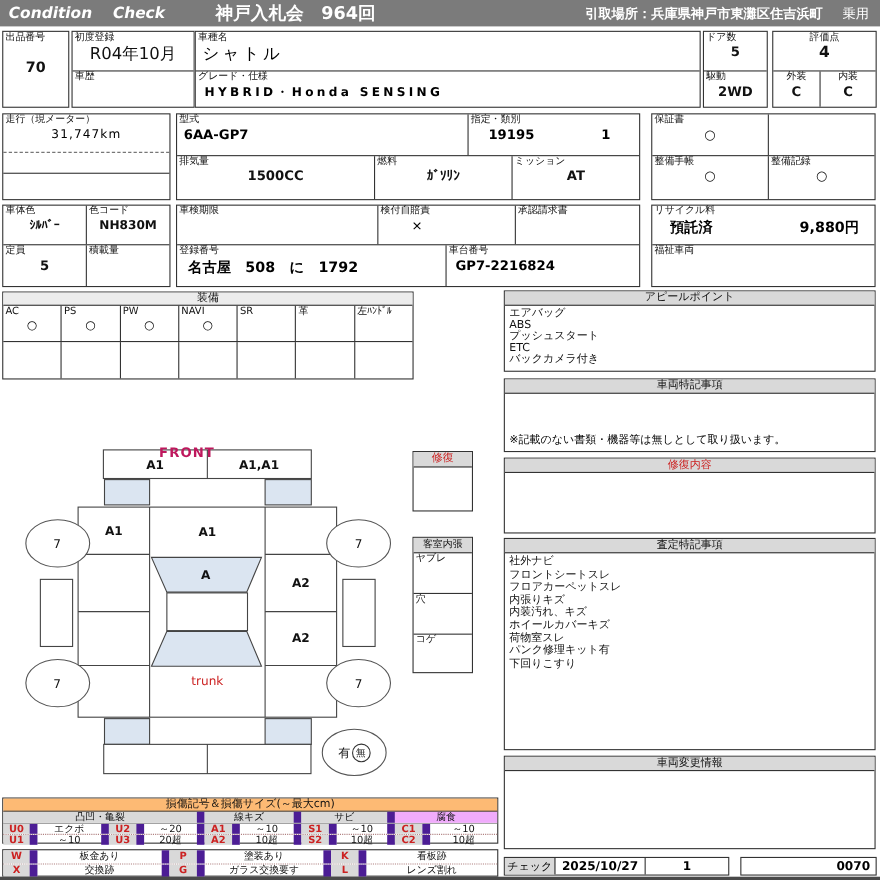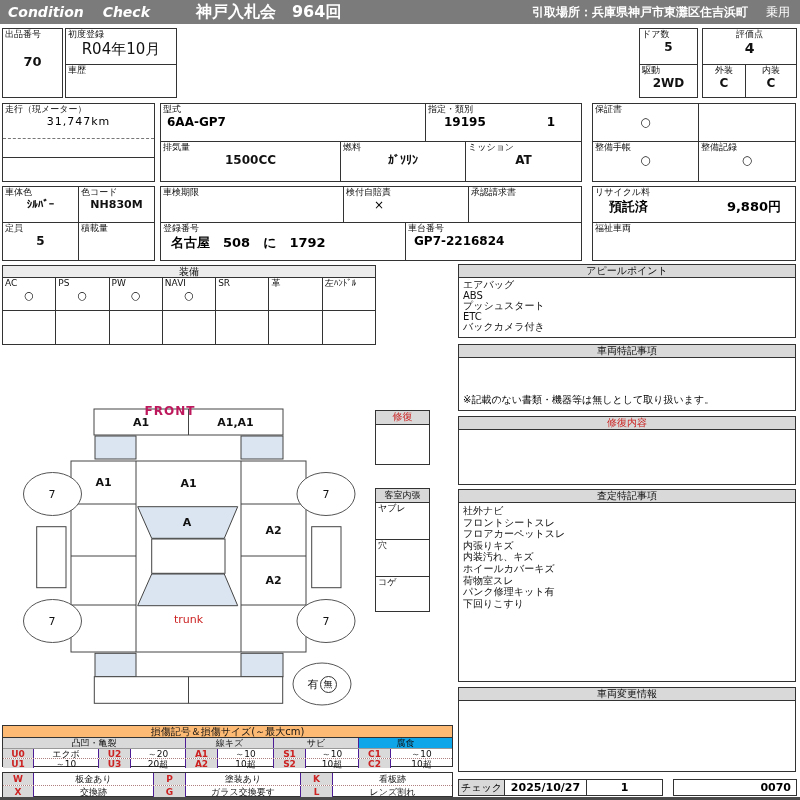--- a/index.html
+++ b/index.html
@@ -13,21 +13,21 @@
   .sec{position:absolute;box-sizing:border-box;border:1px solid #333;background:#fff;}
   .sec-hdr{box-sizing:border-box;border-bottom:1px solid #333;background:#d9d9d9;text-align:center;
            font-size:10px;line-height:12px;font-weight:normal;color:#111;}
   .sec-hdr.red{color:#cc2222;}
   .items{padding:2px 4px;font-size:10px;line-height:10.5px;color:#111;}
   .items div{white-space:nowrap;}
   .flexrow{display:flex;}
   .cellR{border-right:1px solid #333;box-sizing:border-box;position:relative;}
   .cellB{border-bottom:1px solid #333;box-sizing:border-box;}
   .center{display:flex;align-items:center;justify-content:center;}
-  .legend-cell{box-sizing:border-box;border-right:1px solid #4c1d95;font-size:9px;line-height:10px;
+  .legend-cell{box-sizing:border-box;border-right:7px solid #4c1d95;font-size:9px;line-height:10px;
                display:flex;align-items:center;justify-content:center;color:#111;}
   .legend-code{background:#d9d9d9;color:#cc2222;font-weight:bold;}
   .dlabel{position:absolute;display:flex;align-items:center;justify-content:center;
           font-size:11px;font-weight:bold;color:#111;box-sizing:border-box;}
   .blue{color:#be185d;margin-top:16px;} .red{color:#cc2222;}
   .circ-mark{display:inline-flex;align-items:center;justify-content:center;width:15px;height:15px;
              border:1px solid #333;border-radius:50%;font-size:9px;font-weight:normal;}
 </style>
 </head>
 <body>
@@ -47,20 +47,28 @@
   </div>
 
   <div class="bx" style="left:65px;top:28px;width:112px;height:70px;">
     <div class="cellB" style="height:36px;">
       <div class="lbl">初度登録</div>
       <div class="vc v15">R04年10月</div>
     </div>
     <div class="lbl">車歴</div>
   </div>
 
+  <div class="bx" style="left:177px;top:28px;width:460px;height:70px;">
+    <div class="cellB" style="height:36px;">
+      <div class="lbl">車種名</div>
+      <div style="font-size:15px;padding-left:6px;letter-spacing:3px;">シャトル</div>
+    </div>
+    <div class="lbl">グレード・仕様</div>
+    <div style="font-size:11px;font-weight:bold;padding-left:8px;letter-spacing:3px;">HYBRID・Honda SENSING</div>
+  </div>
 
   <div class="bx" style="left:639px;top:28px;width:59px;height:70px;">
     <div class="cellB" style="height:36px;">
       <div class="lbl">ドア数</div>
       <div class="vc v12">5</div>
     </div>
     <div class="lbl">駆動</div>
     <div class="vc v12">2WD</div>
   </div>
 
@@ -366,21 +374,21 @@
       <span class="circ-mark">無</span>
     </div>
   </div>
 
   <div class="sec" style="left:2px;top:725px;width:451px;height:42px;">
     <div class="sec-hdr" style="height:12px;line-height:11px;background:#fdba74;">損傷記号＆損傷サイズ(～最大cm)</div>
     <div class="flexrow" style="height:10px;border-bottom:1px solid #999;">
       <div class="legend-cell" style="width:183px;background:#d9d9d9;">凸凹・亀裂</div>
       <div class="legend-cell" style="width:88px;background:#d9d9d9;">線キズ</div>
       <div class="legend-cell" style="width:85px;background:#d9d9d9;">サビ</div>
-      <div class="legend-cell" style="flex:1;border-right:none;background:#0ea5e9;">腐食</div>
+      <div class="legend-cell" style="flex:1;border-right:none;background:#f0abfc;">腐食</div>
     </div>
     <div class="flexrow" style="height:9px;border-bottom:1px dotted #b08080;">
       <div class="legend-cell legend-code" style="width:31px;">U0</div>
       <div class="legend-cell" style="width:65px;">エクボ</div>
       <div class="legend-cell legend-code" style="width:32px;">U2</div>
       <div class="legend-cell" style="width:55px;">～20</div>
       <div class="legend-cell legend-code" style="width:32px;">A1</div>
       <div class="legend-cell" style="width:56px;">～10</div>
       <div class="legend-cell legend-code" style="width:32px;">S1</div>
       <div class="legend-cell" style="width:53px;">～10</div>

